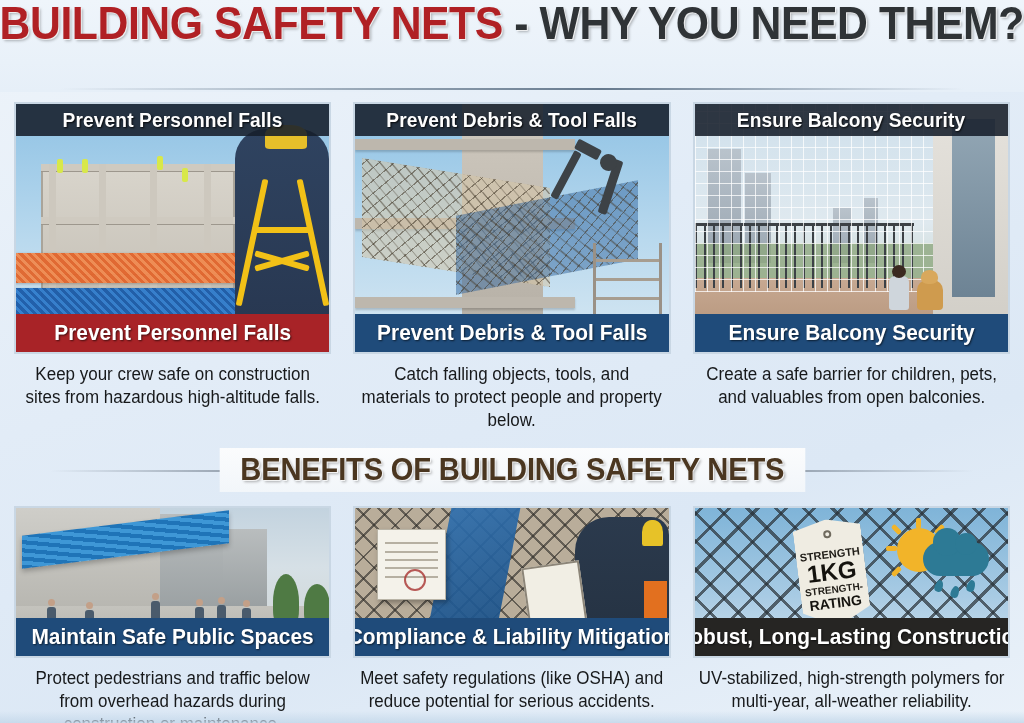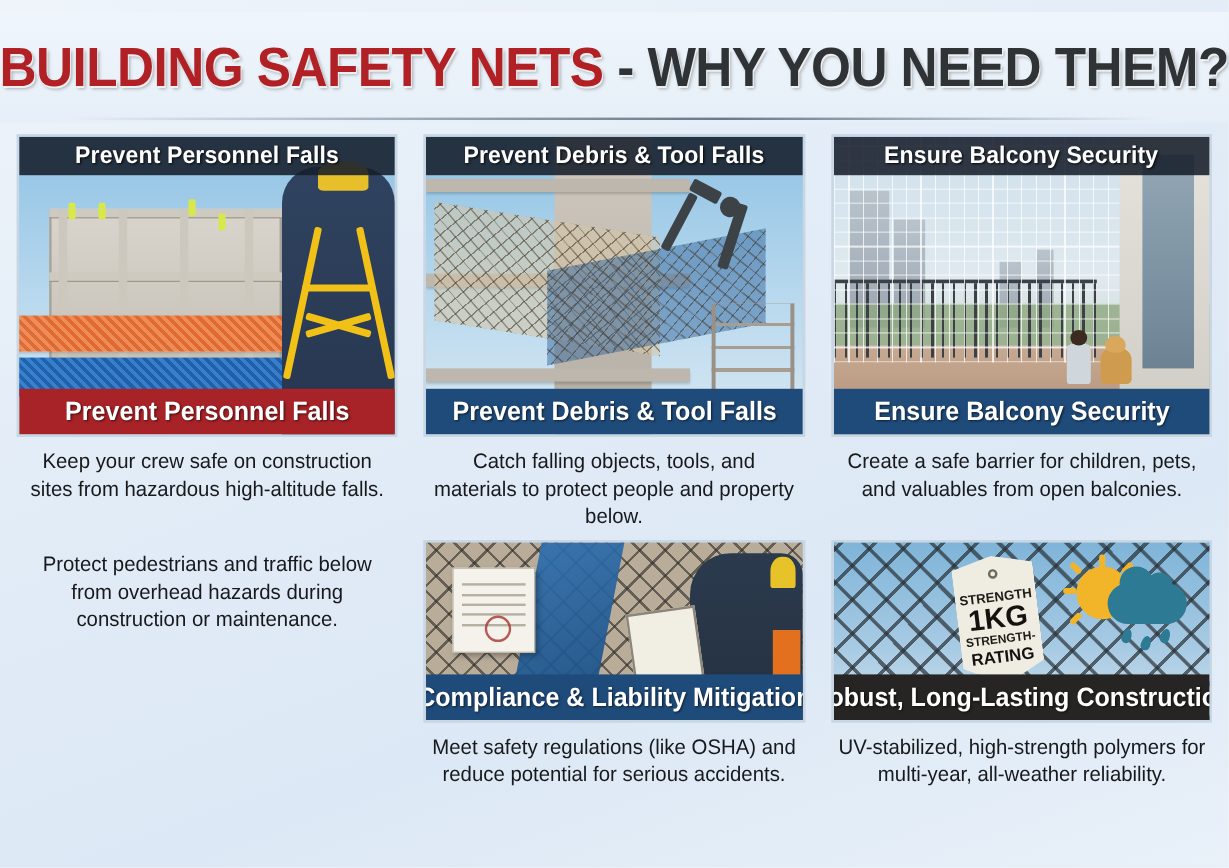--- a/index.html
+++ b/index.html
@@ -11,25 +11,23 @@
     font-family: "Liberation Sans", sans-serif;
     background: linear-gradient(160deg, #eef4fa 0%, #e2ecf7 40%, #dce8f5 70%, #e9f1f9 100%);
   }
 
   .page { position: relative; width: 1024px; height: 723px; }
 
   
   .title-band {
     height: 92px;
     display: flex;
-    align-items: center;
     justify-content: center;
     position: relative;
     background: linear-gradient(180deg,#eff5fb 0%, #e6eff8 100%);
-    margin-top: 10px;
   }
   .title-line {
     white-space: nowrap;
     font-family: "Liberation Sans Narrow", "Liberation Sans", sans-serif;
     font-weight: bold;
     font-size: 46px;
     letter-spacing: -0.5px;
     transform: scaleX(0.93);
     transform-origin: center;
     line-height: 1;
@@ -411,24 +409,48 @@
         </div>
         <div class="caption cap-navy">
           <span>Ensure Balcony Security</span>
         </div>
       </div>
       <div class="blurb">Create a safe barrier for children, pets, and valuables from open balconies.</div>
     </div>
 
   </div>
 
+  <div class="section-div">
+    <div class="rule left"></div>
+    <div class="rule right"></div>
+    <div class="section-title">BENEFITS OF BUILDING SAFETY NETS</div>
+  </div>
 
   <div class="row row-bottom">
 
     <div class="card">
+      <div class="media short">
+        <div class="st-sky"></div>
+        <div class="bg-bldg" style="left:46%; top:4%; width:20%; height:66%"></div>
+        <div class="bg-bldg" style="left:66%; top:14%; width:14%; height:52%"></div>
+        <div class="facade"></div>
+        <div class="canopy"></div>
+        <div class="sidewalk"></div>
+        <div class="tree" style="left:82%"></div>
+        <div class="tree" style="left:92%; height:46px"></div>
+        <div class="ped" style="left:10%; bottom:16%"></div>
+        <div class="ped" style="left:22%; bottom:14%"></div>
+        <div class="ped" style="left:43%; bottom:20%"></div>
+        <div class="ped" style="left:57%; bottom:16%"></div>
+        <div class="ped" style="left:64%; bottom:17%"></div>
+        <div class="ped" style="left:72%; bottom:15%"></div>
+        <div class="caption cap-navy">
+          <span>Maintain Safe Public Spaces</span>
+        </div>
+      </div>
       <div class="blurb">Protect pedestrians and traffic below from overhead hazards during construction or maintenance.</div>
     </div>
 
     <div class="card">
       <div class="media short">
         <div class="chain"></div>
         <div class="bluetarp"></div>
         <div class="cert">
           <div class="cert-line" style="top:18%"></div>
           <div class="cert-line" style="top:30%"></div>

